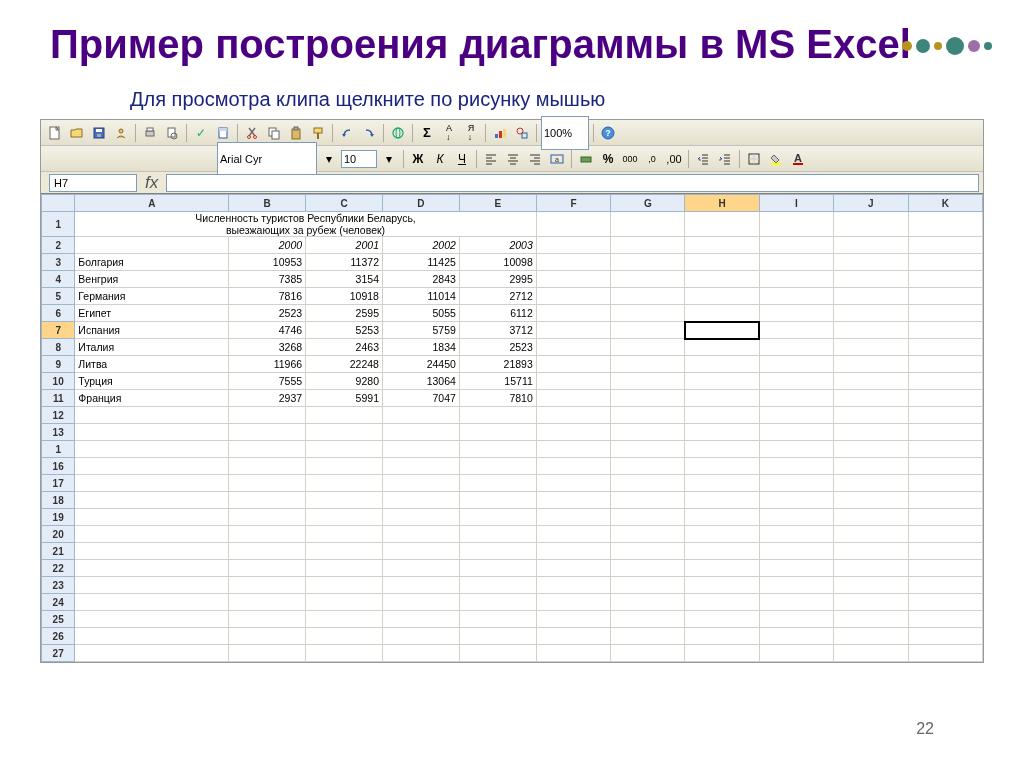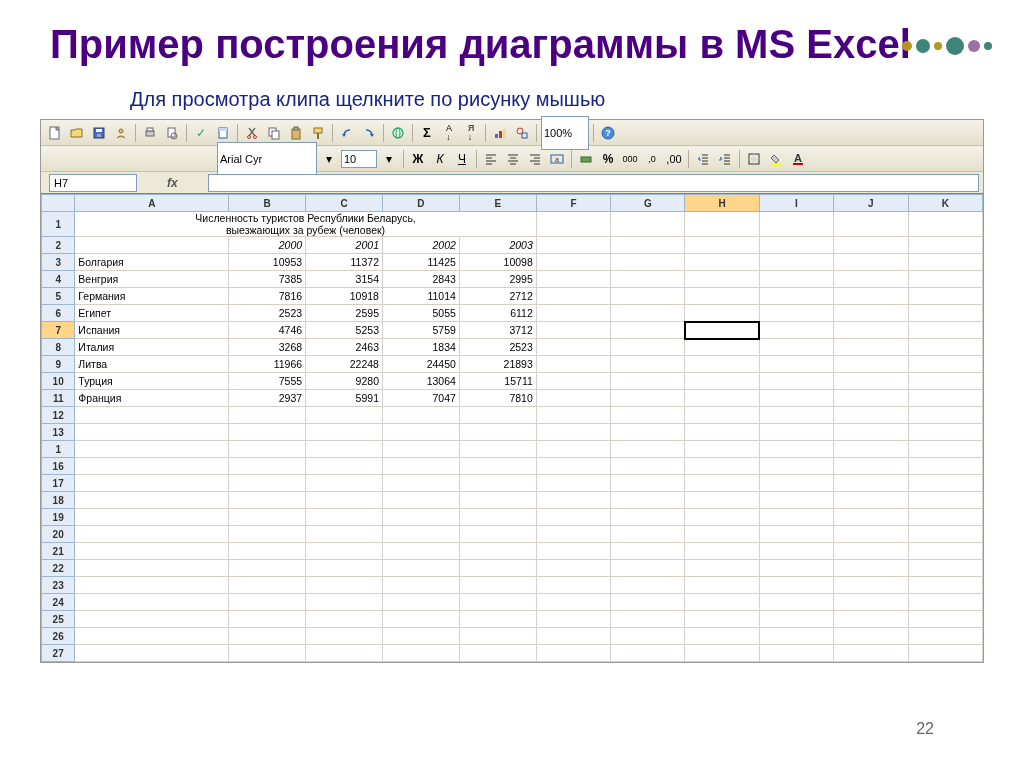--- a/index.html
+++ b/index.html
@@ -16,23 +16,23 @@
   
   .excel-app { margin: 0 40px 0 40px; border: 1px solid #999; background: #ece9d8; font-size: 11px; font-family: Tahoma, Arial, sans-serif; }
   
   .toolbar-row { display: flex; align-items: center; height: 26px; border-bottom: 1px solid #c0c0c0; padding: 0 4px; gap: 2px; background: linear-gradient(#f4f2e8, #e4e0cc); }
   .tb-btn { width: 20px; height: 20px; display: inline-flex; align-items: center; justify-content: center; border: 1px solid transparent; border-radius: 2px; cursor: pointer; font-size: 12px; }
   .tb-sep { width: 1px; height: 18px; background: #b0ada0; margin: 0 2px; }
   .font-select { width: 100px; height: 34px; font-size: 11px; border: 1px solid #7f9db9; padding: 0 2px; background: #fff; }
   .size-select { width: 36px; height: 18px; font-size: 11px; border: 1px solid #7f9db9; padding: 0 2px; background: #fff; }
   .zoom-select { width: 48px; height: 18px; font-size: 11px; border: 1px solid #7f9db9; padding: 16px 2px; background: #fff; }
   
-  .name-box-row { display: flex; align-items: center; height: 22px; border-bottom: 1px solid #808080; background: #ece9d8; gap: 22px; }
+  .name-box-row { display: flex; align-items: center; height: 22px; border-bottom: 1px solid #808080; background: #ece9d8; }
   .name-box { width: 88px; height: 18px; border: 1px solid #7f9db9; background: #fff; font-size: 11px; padding: 1px 4px; margin-left: 8px; }
-  .fx-label { padding: 0 8px; font-style: italic; color: #555; font-size: 12px; font-weight: bold; }
+  .fx-label { padding: 0 8px; font-style: italic; color: #555; font-size: 17px; }
   .formula-bar { flex: 1; height: 18px; border: 1px solid #7f9db9; background: #fff; margin-right: 4px; }
   
   .grid-wrap { background: #fff; }
   .grid-wrap table { border-collapse: collapse; width: 100%; table-layout: fixed; }
   .col-hdr, .row-hdr { background: #e4ecf7; border: 1px solid #9eb6ce; text-align: center; font-size: 10px; color: #333; height: 17px; }
   .corner { background: #e4ecf7; border: 1px solid #9eb6ce; }
   .row-hdr { width: 26px; }
   .col-hdr.sel { background: #ffd58a; }
   .row-hdr.sel { background: #ffd58a; }
   .cell { border: 1px solid #d4d0c8; height: 16px; font-size: 10.5px; padding: 0 3px; white-space: nowrap; overflow: hidden; }

